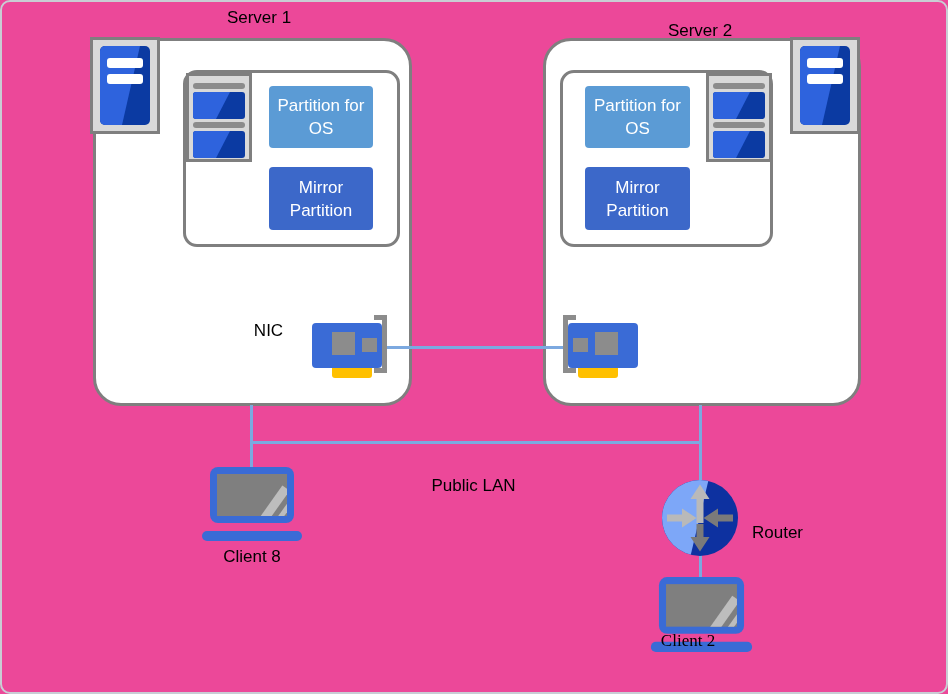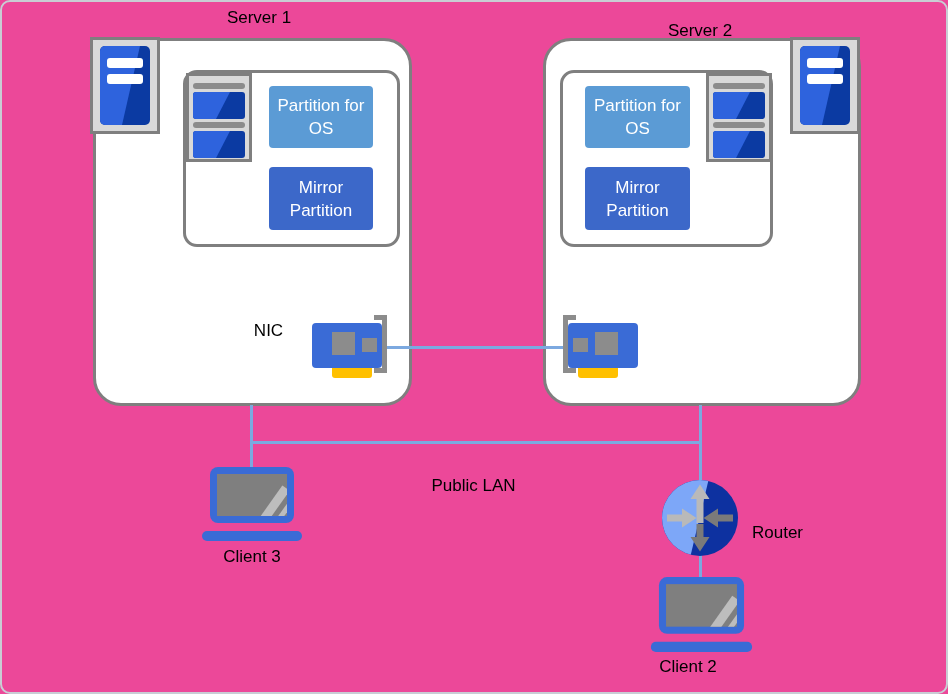--- a/index.html
+++ b/index.html
@@ -145,21 +145,21 @@
         </clipPath>
       </defs>
     <rect x="8" y="3" width="84" height="56" rx="8" fill="#3A6BD6"></rect>
     <rect x="15" y="10" width="70" height="42" fill="#7F7F7F"></rect>
     <g clip-path="url(#lp1)">
       <path d="M60 58 L84 24" stroke="#BDBDBD" stroke-width="9" fill="none"></path>
       <path d="M75 58 L95 30" stroke="#BDBDBD" stroke-width="5" fill="none"></path>
     </g>
     <rect x="0" y="67" width="100" height="10" rx="5" fill="#3A6BD6"></rect>
   </svg>
-  <div class="lbl" style="left:200px;top:546px;width:104px;">Client 3</div>
+  <div class="lbl" style="left:200px;top:546px;width:104px;">Client 8</div>
 
   <svg class="icon" style="left:660px;top:478px;" width="80" height="80" viewBox="0 0 80 80">
     <defs>
         <clipPath id="rt1">
           <circle cx="40" cy="40" r="38"></circle>
         </clipPath>
       </defs>
     <g clip-path="url(#rt1)">
       <rect x="0" y="0" width="80" height="80" fill="#0D31A0"></rect>
       <polygon points="0,0 49,0 30,80 0,80" fill="#7DA7F8"></polygon>
@@ -178,14 +178,14 @@
         </clipPath>
       </defs>
     <rect x="8" y="3" width="84" height="56" rx="8" fill="#3A6BD6"></rect>
     <rect x="15" y="10" width="70" height="42" fill="#7F7F7F"></rect>
     <g clip-path="url(#lp2)">
       <path d="M60 58 L84 24" stroke="#BDBDBD" stroke-width="9" fill="none"></path>
       <path d="M75 58 L95 30" stroke="#BDBDBD" stroke-width="5" fill="none"></path>
     </g>
     <rect x="0" y="67" width="100" height="10" rx="5" fill="#3A6BD6"></rect>
   </svg>
-  <div class="lbl" style="left:636px;top:656px;width:104px;">Client 2</div>
+  <div class="lbl" style="left:636px;top:630px;width:104px;font-family:Liberation Serif, serif;">Client 2</div>
 </div>
 
 </body></html>

